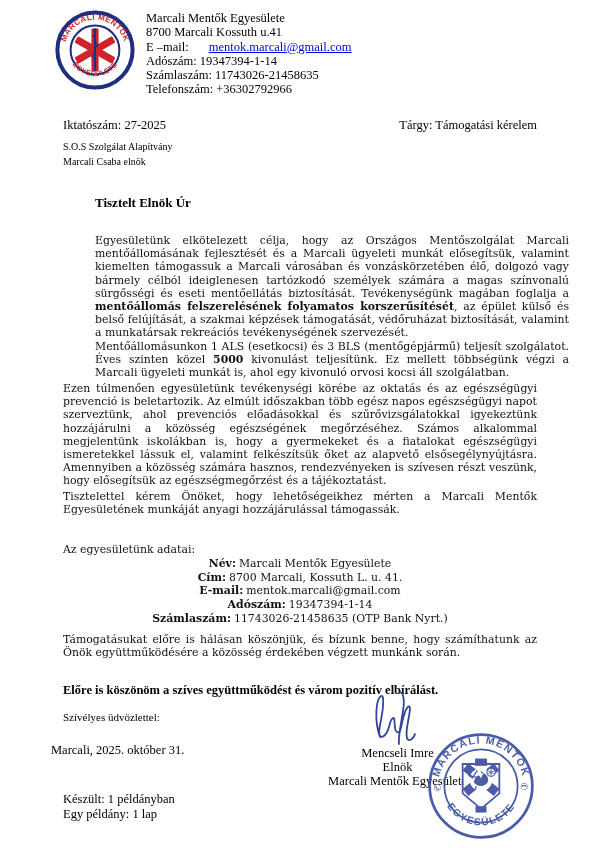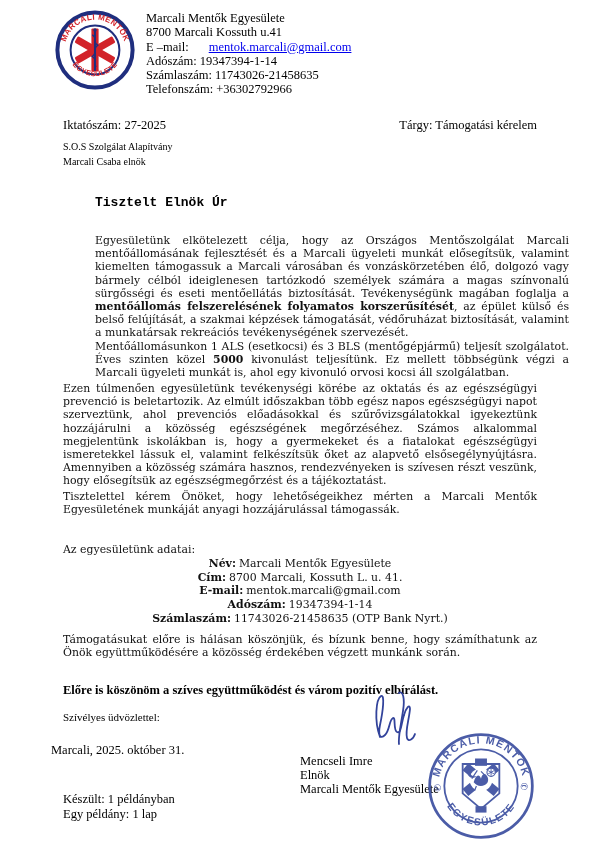--- a/index.html
+++ b/index.html
@@ -12,21 +12,21 @@
   .lh-text{font-size:12.5px;line-height:14.3px;padding-top:1px;}
   .lh-text .email-link{color:#0000ee;text-decoration:underline;}
   .lh-text .lbl{margin-right:20px;text-align:center;}
 
   
   .meta-row{position:absolute;top:110px;left:63px;width:474px;display:flex;
             justify-content:space-between;font-size:12.5px;margin-top:8px;}
 
   .recipient{position:absolute;top:140px;left:63px;font-size:10px;line-height:14.5px;}
 
-  .salutation{position:absolute;top:195px;left:95px;font-size:13px;font-weight:bold;font-family:Liberation Mono, monospace;}
+  .salutation{position:absolute;top:195px;left:95px;font-size:13px;font-weight:bold;}
 
   
   .bodytext{font-family:"DejaVu Serif",serif;font-size:10.9px;line-height:13.2px;
             text-align:justify;color:#111;}
   .p1{position:absolute;top:234px;left:63px;width:474px;margin-left:32px;}
   .p2{position:absolute;top:382px;left:63px;width:474px;}
   .p3{position:absolute;top:490px;left:63px;width:474px;}
   .bold{font-weight:bold;}
 
   .details-intro{position:absolute;top:543px;left:63px;font-family:"DejaVu Serif",serif;
@@ -36,22 +36,22 @@
   .details b{margin-right:3px;}
 
   .thanks{position:absolute;top:633px;left:63px;width:474px;}
 
   .bold-line{position:absolute;top:683px;left:63px;font-size:12.5px;font-weight:bold;}
   .regards{position:absolute;top:711px;left:63px;font-size:11px;}
 
   .signature{position:absolute;left:352px;top:687px;width:70px;height:58px;}
 
   .dateline{position:absolute;top:743px;left:51px;font-size:12.5px;}
-  .signer{position:absolute;top:746px;left:300px;width:195px;text-align:left;
-          font-size:12.5px;line-height:14px;margin-top:8px;}
+  .signer{position:absolute;top:746px;left:300px;width:195px;text-align:center;
+          font-size:12.5px;line-height:14px;}
 
   .footer{position:absolute;top:792px;left:63px;font-size:12.5px;line-height:15px;}
 
   .stamp{position:absolute;left:426px;top:731px;width:110px;height:110px;opacity:.92;}
 </style>
 </head>
 <body>
 
 <div class="page">
 

